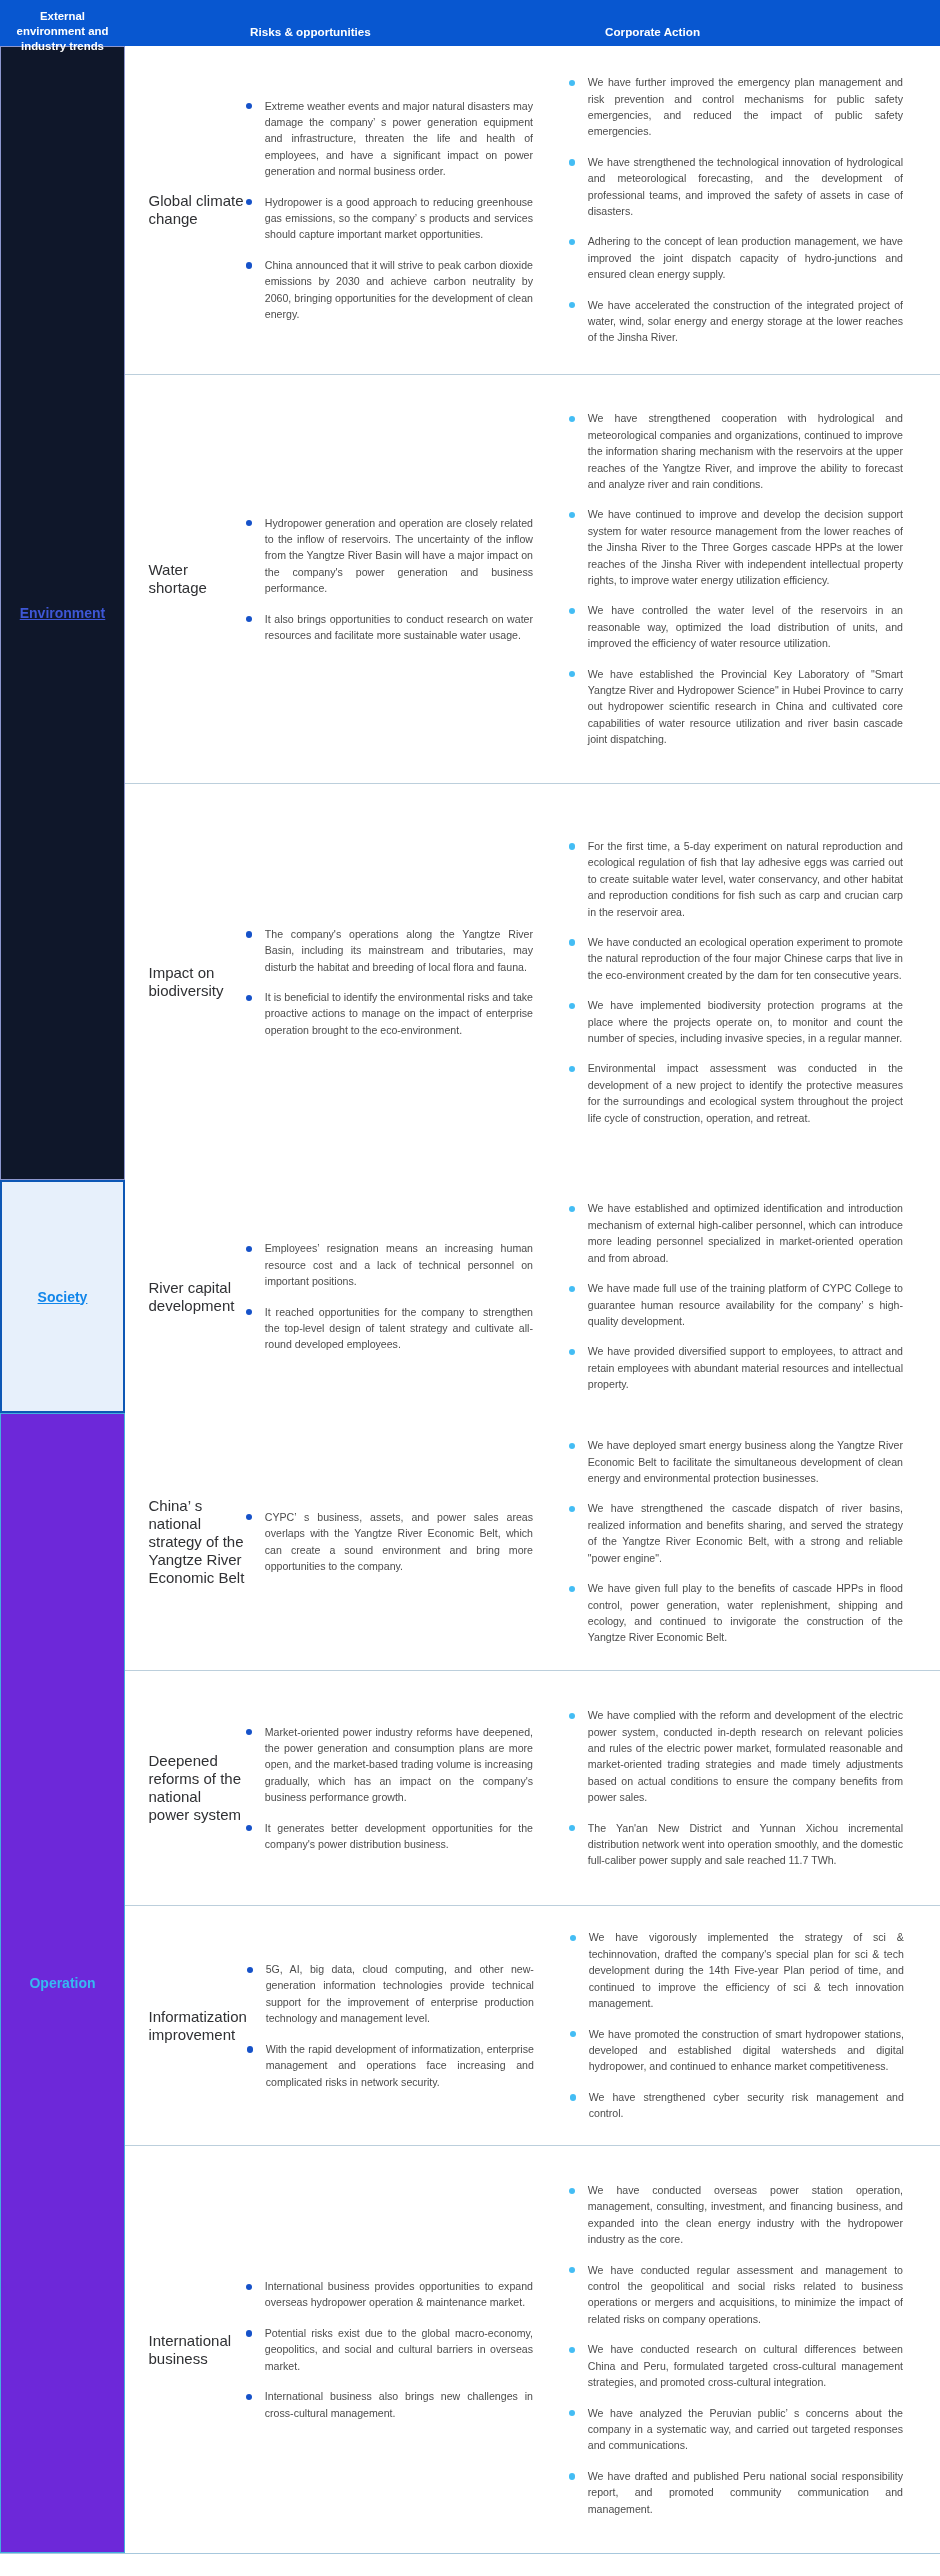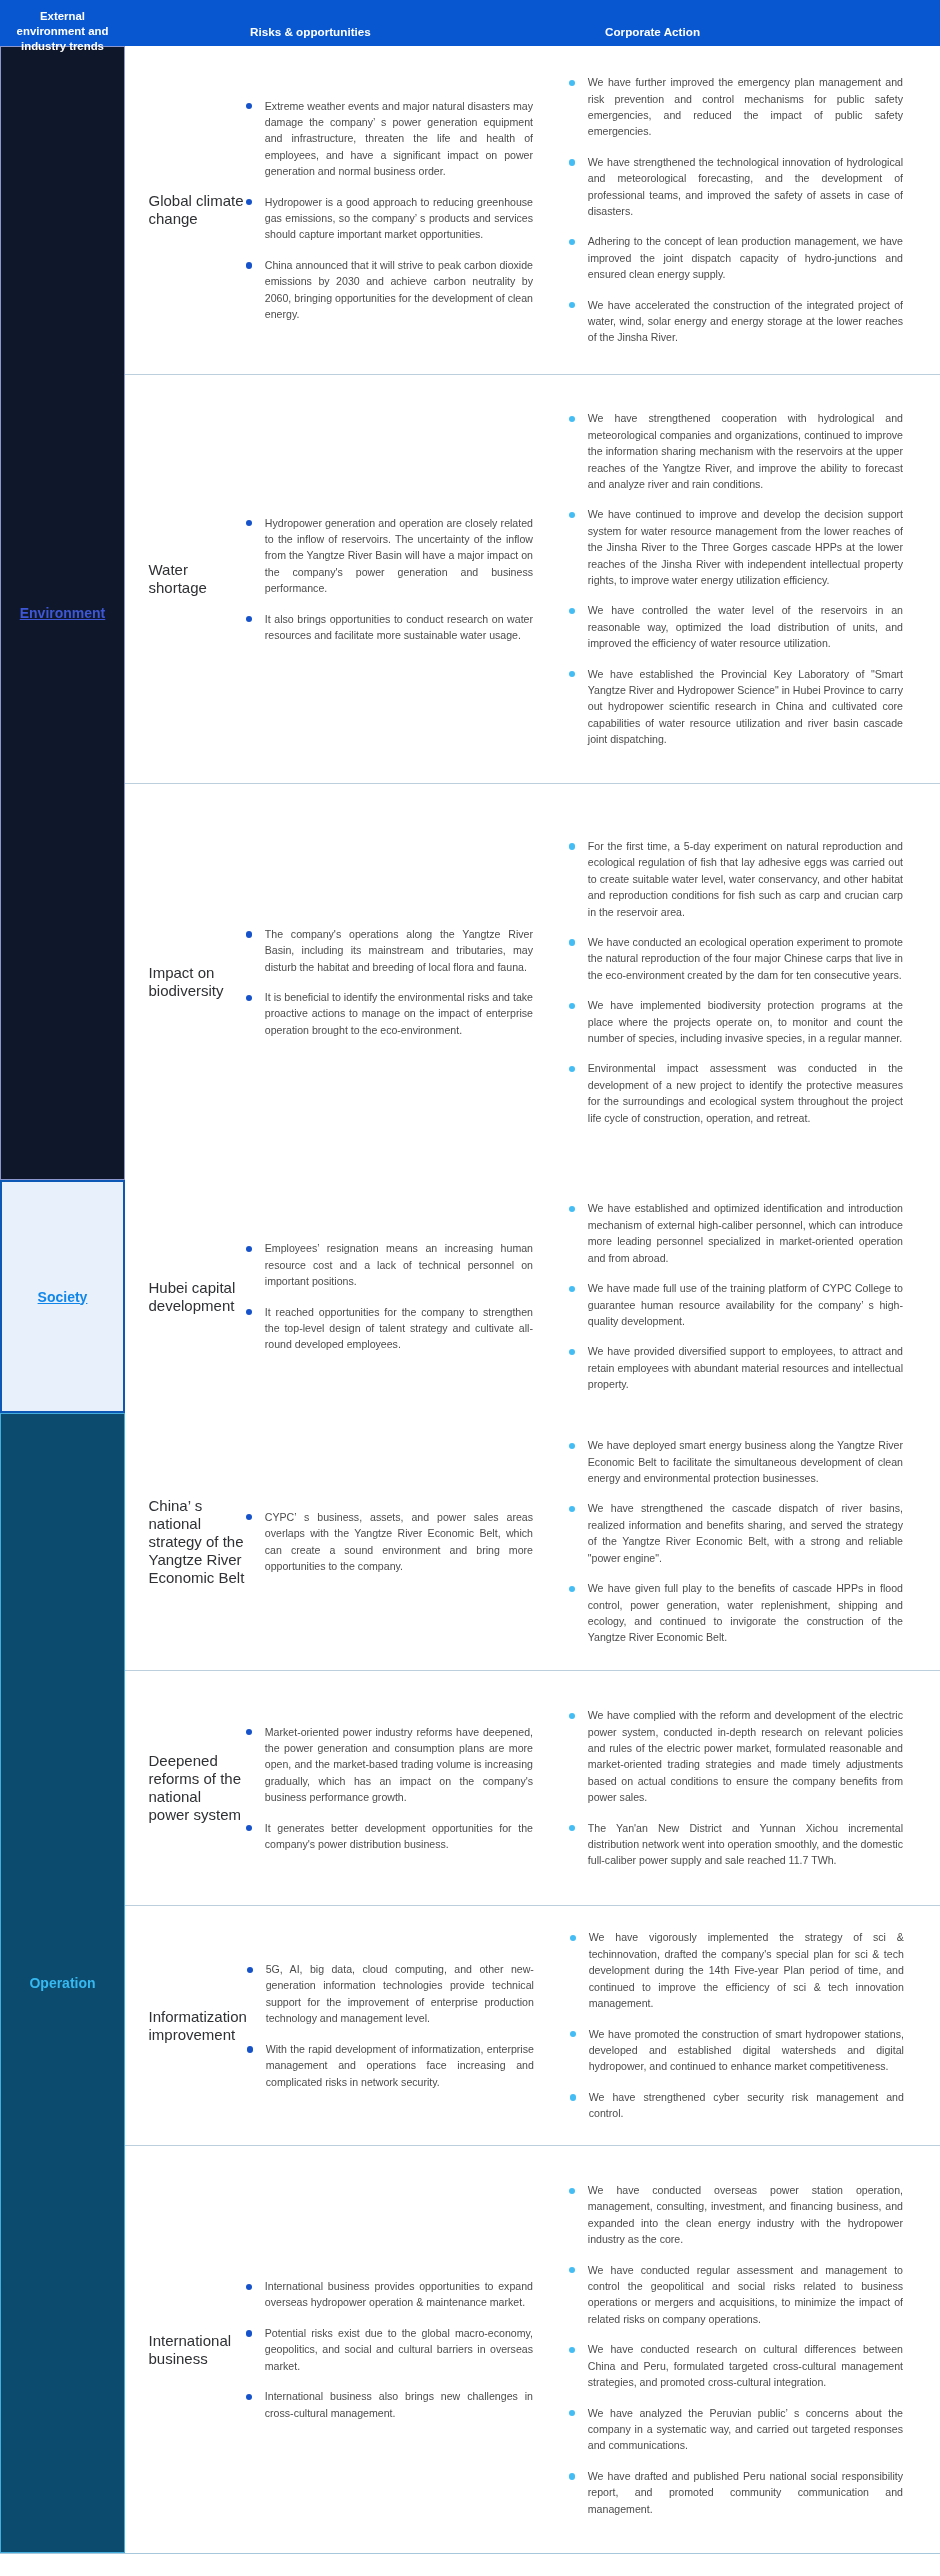--- a/index.html
+++ b/index.html
@@ -22,21 +22,21 @@
 
   
   .tbody { border-bottom:1.6px solid #a7c7dd; border-right:0.8px solid #c8d8e3; }
   .group { display:flex; align-items:stretch; }
   .cat {
     flex:0 0 125px; display:flex; align-items:center; justify-content:center;
     font-weight:bold; font-size:14px;
   }
   .g-env .cat { background:#0f172a; border:1.6px solid #8d97cf; color:#3e57d6;text-decoration:underline; }
   .g-soc .cat { background:#e7f0fb; border:2.3px solid #0d57b5; color:#1186ea;text-decoration:underline; }
-  .g-op  .cat { background:#0c4a6e; border:1.6px solid #43aede; color:#36b9f1; }
+  .g-op  .cat { background:#6d28d9; border:1.6px solid #43aede; color:#36b9f1; }
 
   .rows { flex:1 1 auto; display:flex; flex-direction:column; }
   .subrow {
     display:flex; align-items:center;
     border-bottom:0.8px solid #bccfdc; background:#ffffff;
   }
   .subrow.last { border-bottom:none; }
 
   .sublabel {
     flex:0 0 121px; padding-left:23.5px;
@@ -175,21 +175,21 @@
         </div>
 
       </div>
     </div>
 
     <div class="group g-soc">
       <div class="cat">Society</div>
       <div class="rows">
 
         <div class="subrow last" style="height:233px">
-          <div class="sublabel">Hubei capital development</div>
+          <div class="sublabel">River capital development</div>
           <div class="risks">
             <div class="bullet risk">
                 <span class="dot"></span>
                 <span class="txt">Employees’ resignation means an increasing human resource cost and a lack of technical personnel on important positions.</span>
               </div>
             <div class="bullet risk">
                 <span class="dot"></span>
                 <span class="txt">It reached opportunities for the company to strengthen the top-level design of talent strategy and cultivate all-round developed employees.</span>
               </div>
           </div>

